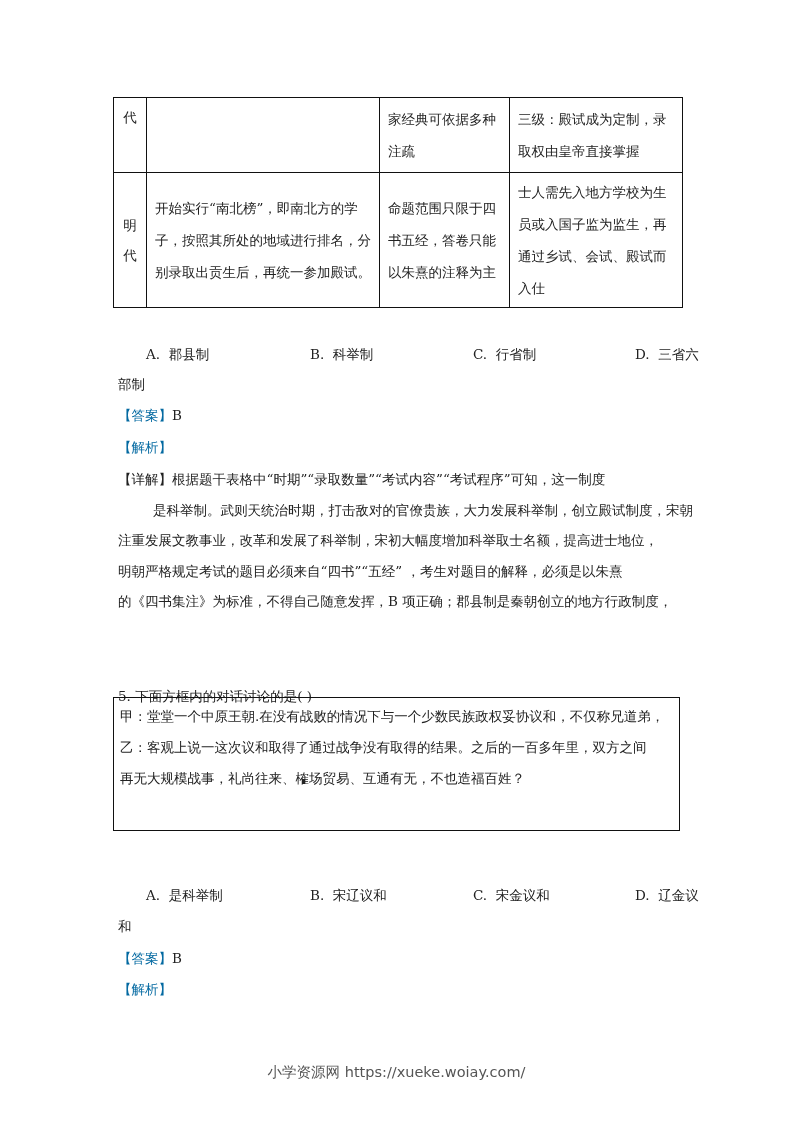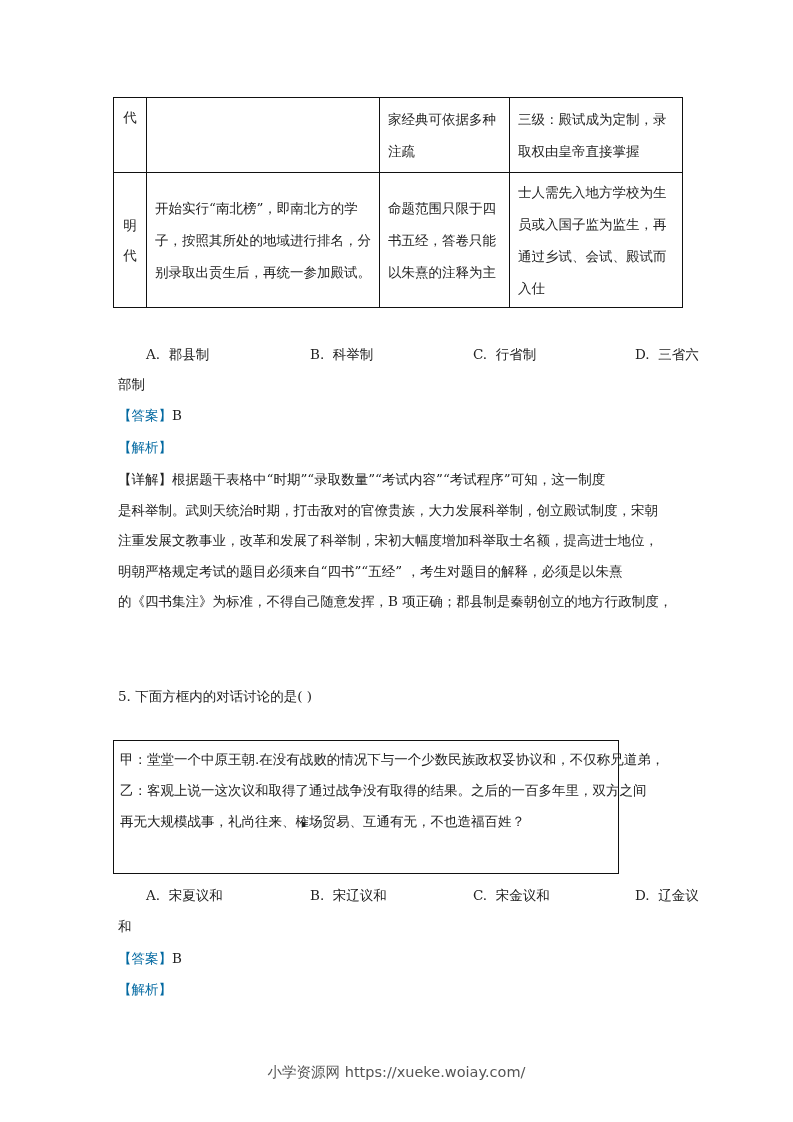--- a/index.html
+++ b/index.html
@@ -28,21 +28,21 @@
     .tbl tr.r2 td { height: 134px; }
     .tbl tr.r1 td.era { vertical-align: top; padding-top: 4px; }
     .line { position: absolute; left: 118px; white-space: nowrap; font-size: 13.5px; line-height: 20px; }
     .opt { position: absolute; white-space: nowrap; font-size: 13.5px; line-height: 20px; margin-left: 28px; }
     .tag { color: #0369a1; }
     .para {
       position: absolute; left: 118px; width: 565px;
       font-size: 13.5px; line-height: 30.5px; text-align: justify;
     }
     .box {
-      position: absolute; left: 113px; top: 740px; width: 506px; height: 134px;
+      position: absolute; left: 113px; top: 697px; width: 567px; height: 134px;
       border: 1.3px solid #111; box-sizing: border-box;
       padding: 3px 0 0 6px;
     }
     .box p { margin: 0; font-size: 13.5px; line-height: 31px; white-space: nowrap; }
     .footer {
       position: absolute; top: 1063px; left: 0; width: 793px; text-align: center;
       font-family: "DejaVu Sans", "Liberation Sans", sans-serif;
       font-size: 14.5px; color: #555;
     }
   </style>
@@ -110,36 +110,36 @@
 
 <div class="line" style="top:405px;">
   <span class="tag">【答案】</span><span>B</span>
 </div>
 <div class="line" style="top:437px;">
   <span class="tag">【解析】</span>
 </div>
 
 <div class="para" style="top:464px;">
   <div style="white-space:nowrap;"><span>【详解】</span><span>根据题干表格中“时期”“录取数量”“考试内容”“考试程序”可知，这一制度</span></div>
-  <div style="white-space:nowrap;">是科举制。武则天统治时期，打击敌对的官僚贵族，大力发展科举制，创立殿试制度，宋朝</div>
+  <div style="white-space:nowrap;margin-left:35px;">是科举制。武则天统治时期，打击敌对的官僚贵族，大力发展科举制，创立殿试制度，宋朝</div>
   <div style="white-space:nowrap;">注重发展文教事业，改革和发展了科举制，宋初大幅度增加科举取士名额，提高进士地位，</div>
   <div style="white-space:nowrap;">明朝严格规定考试的题目必须来自“四书”“五经” ，考生对题目的解释，必须是以朱熹</div>
   <div style="white-space:nowrap;">的《四书集注》为标准，不得自己随意发挥，B 项正确；郡县制是秦朝创立的地方行政制度，</div>
 </div>
 
 <div class="line" style="top:686px;">5. 下面方框内的对话讨论的是(   )</div>
 
 <div class="box">
   <p>甲：堂堂一个中原王朝.在没有战败的情况下与一个少数民族政权妥协议和，不仅称兄道弟，</p>
   <p>乙：客观上说一这次议和取得了通过战争没有取得的结果。之后的一百多年里，双方之间</p>
   <p>再无大规模战事，礼尚往来、榷场贸易、互通有无，不也造福百姓？</p>
 </div>
 
 <div class="opt" style="left:118px; top:885px;">
-  <span>A.</span>&nbsp;&nbsp;<span>宋夏议和</span>
+  <span>A.</span>&nbsp;&nbsp;<span>是科举制</span>
 </div>
 <div class="opt" style="left:282px; top:885px;">
   <span>B.</span>&nbsp;&nbsp;<span>宋辽议和</span>
 </div>
 <div class="opt" style="left:445px; top:885px;">
   <span>C.</span>&nbsp;&nbsp;<span>宋金议和</span>
 </div>
 <div class="opt" style="left:607px; top:885px;">
   <span>D.</span>&nbsp;&nbsp;<span>辽金议</span>
 </div>

